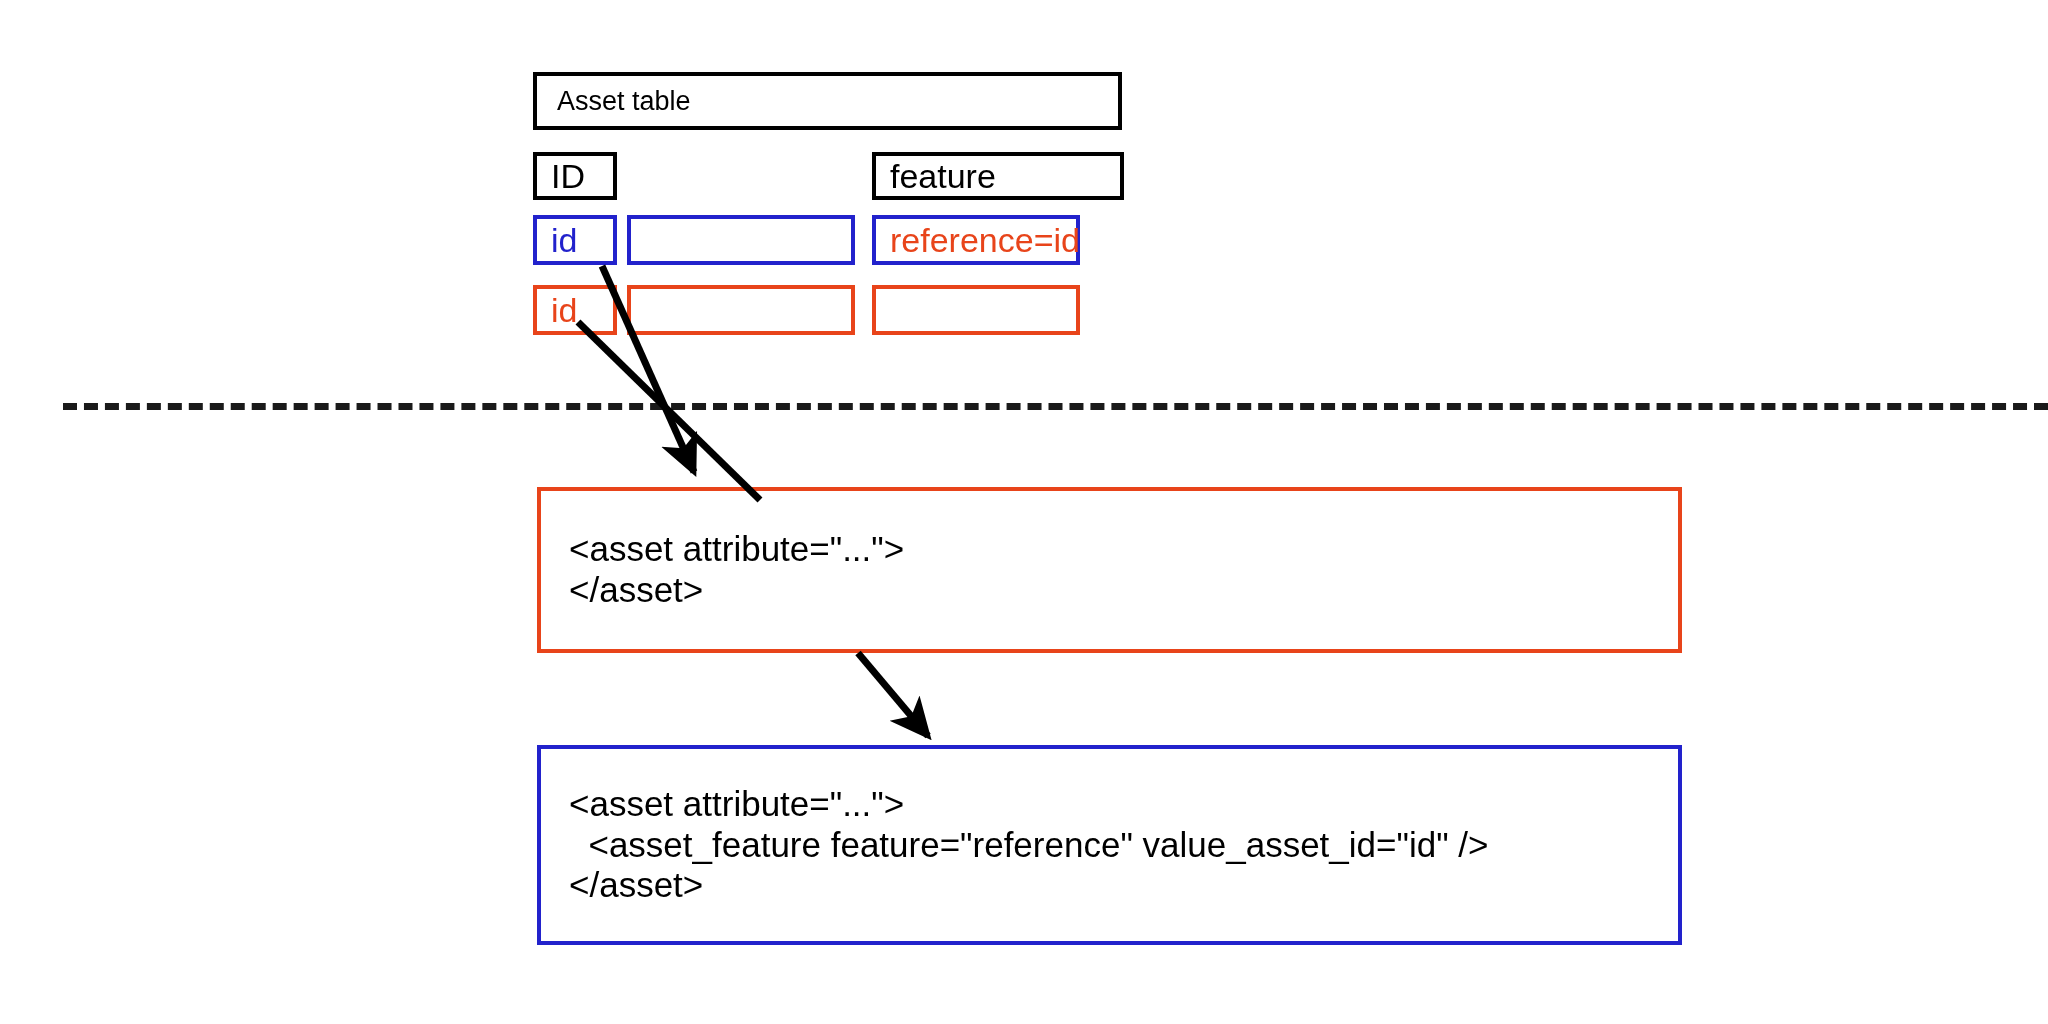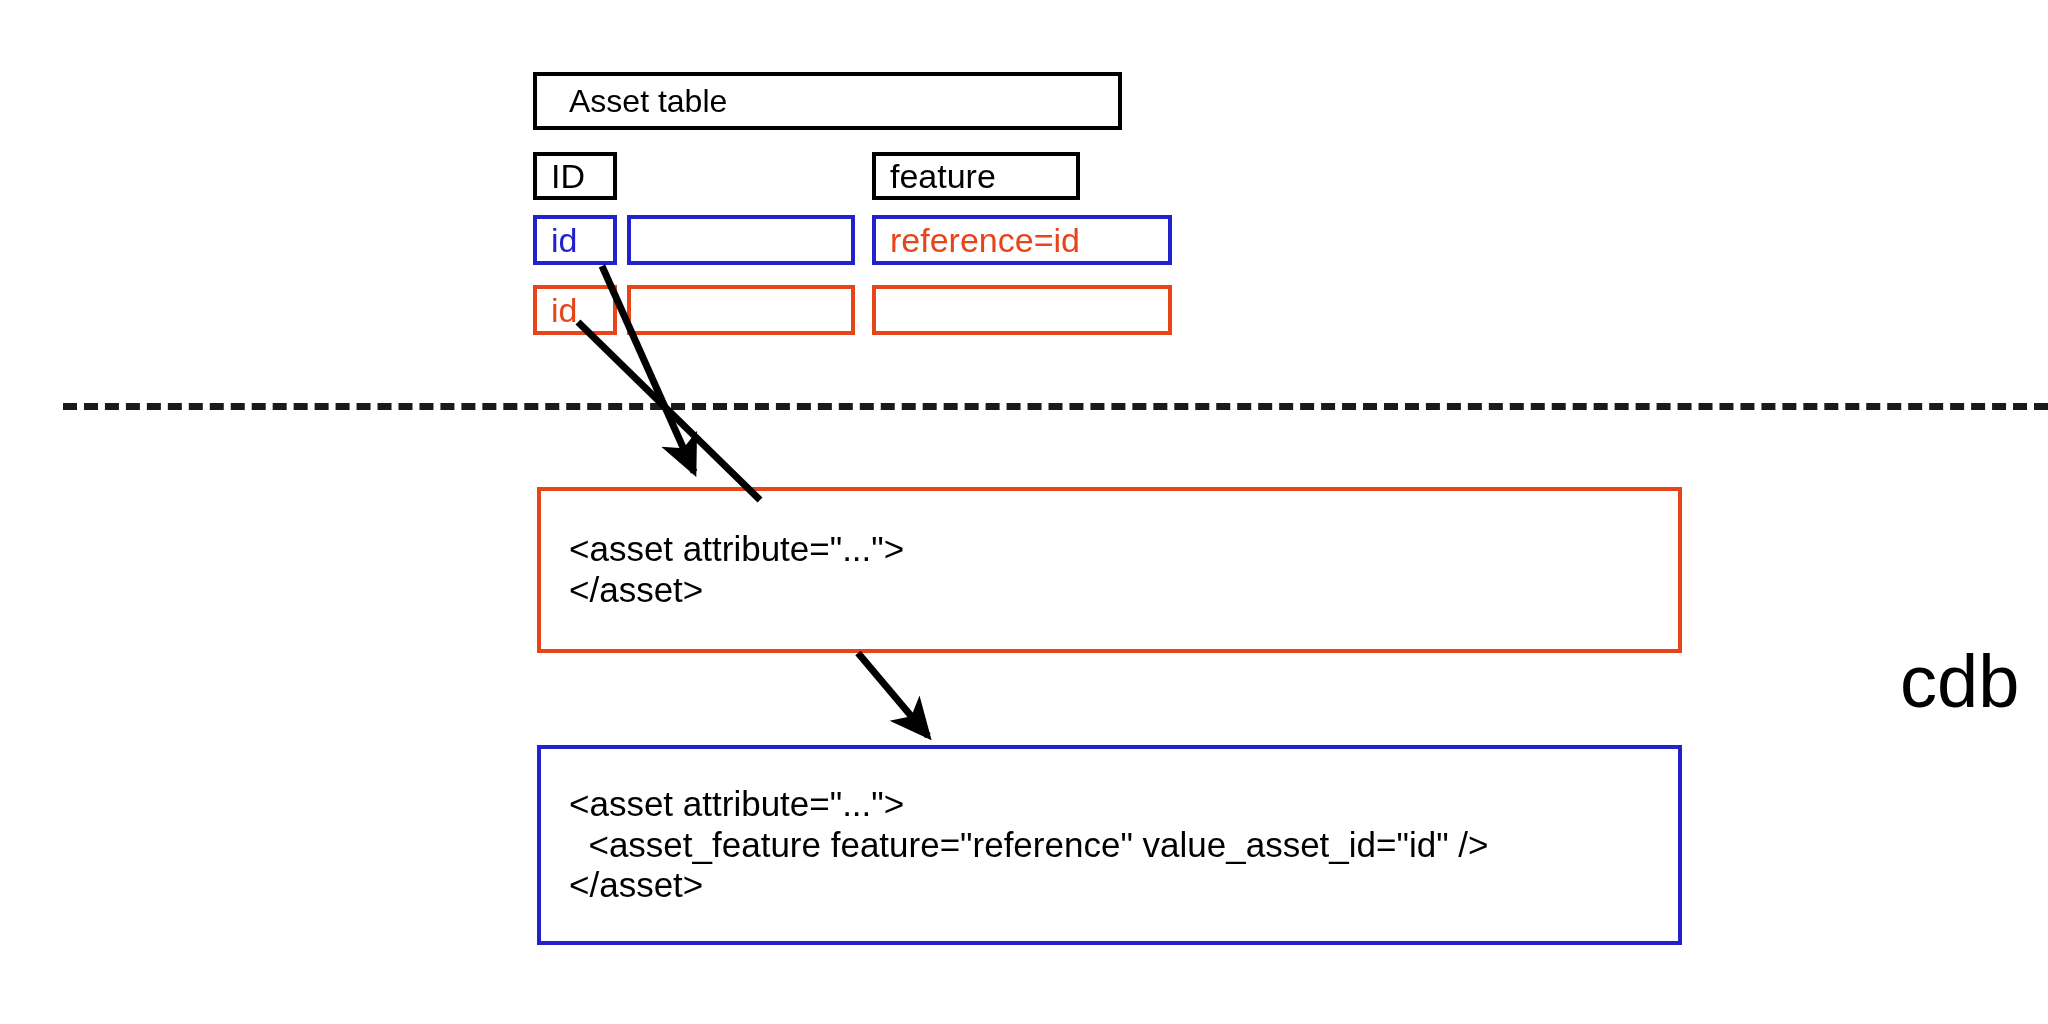--- a/index.html
+++ b/index.html
@@ -26,50 +26,50 @@
     background: #ffffff;
     display: flex;
     align-items: center;
   }
 
   
   .tbl-title {
     left: 533px;  top: 72px;
     width: 589px; height: 58px;
     border: 4px solid #000000;
-    padding-left: 32px;
-    font-size: 32px;
+    padding-left: 20px;
+    font-size: 27px;
     color: #000000;
   }
 
   .hdr-cell {
     border: 4px solid #000000;
     height: 48px;
     top: 152px;
     font-size: 34px;
     color: #000000;
     padding-left: 14px;
   }
   .hdr-id       { left: 533px; width: 84px; }
   .hdr-attr     { left: 627px; width: 228px; }
-  .hdr-feature  { left: 872px; width: 208px; }
+  .hdr-feature  { left: 872px; width: 252px; }
 
   .row-cell {
     height: 50px;
     font-size: 34px;
     padding-left: 14px;
     border-width: 4px;
     border-style: solid;
   }
   .row-blue { border-color: #2222cc; top: 215px; }
   .row-red  { border-color: #e8441a; top: 285px; }
 
   .c-id      { left: 533px; width: 84px; }
   .c-attr    { left: 627px; width: 228px; }
-  .c-feature { left: 872px; width: 300px; }
+  .c-feature { left: 872px; width: 208px; }
 
   .txt-blue { color: #2222cc; }
   .txt-red  { color: #e8441a; }
 
   
   .divider {
     position: absolute;
     left: 63px;
     top: 403px;
     width: 1985px;
@@ -146,21 +146,20 @@
     <span class="code-line">&lt;asset attribute="..."&gt;</span>
     <span class="code-line">&lt;/asset&gt;</span>
   </div>
 
   <div class="code-box code-blue">
     <span class="code-line">&lt;asset attribute="..."&gt;</span>
     <span class="code-line">  &lt;asset_feature feature="reference" value_asset_id="id" /&gt;</span>
     <span class="code-line">&lt;/asset&gt;</span>
   </div>
 
-  <div class="side-label label-cdb">cdb</div>
 
   <svg id="arrows" viewBox="0 0 2048 1024">
     <defs>
       <marker id="head" markerWidth="6" markerHeight="6" refX="5.2" refY="3" orient="auto" markerUnits="strokeWidth">
         <path d="M0,0.2 L6,3 L0,5.8 L1.5,3 Z" fill="#000000"></path>
       </marker>
     </defs>
 
     <line x1="602" y1="266" x2="694" y2="472" stroke="#000000" stroke-width="7" marker-end="url(#head)"></line>
 

